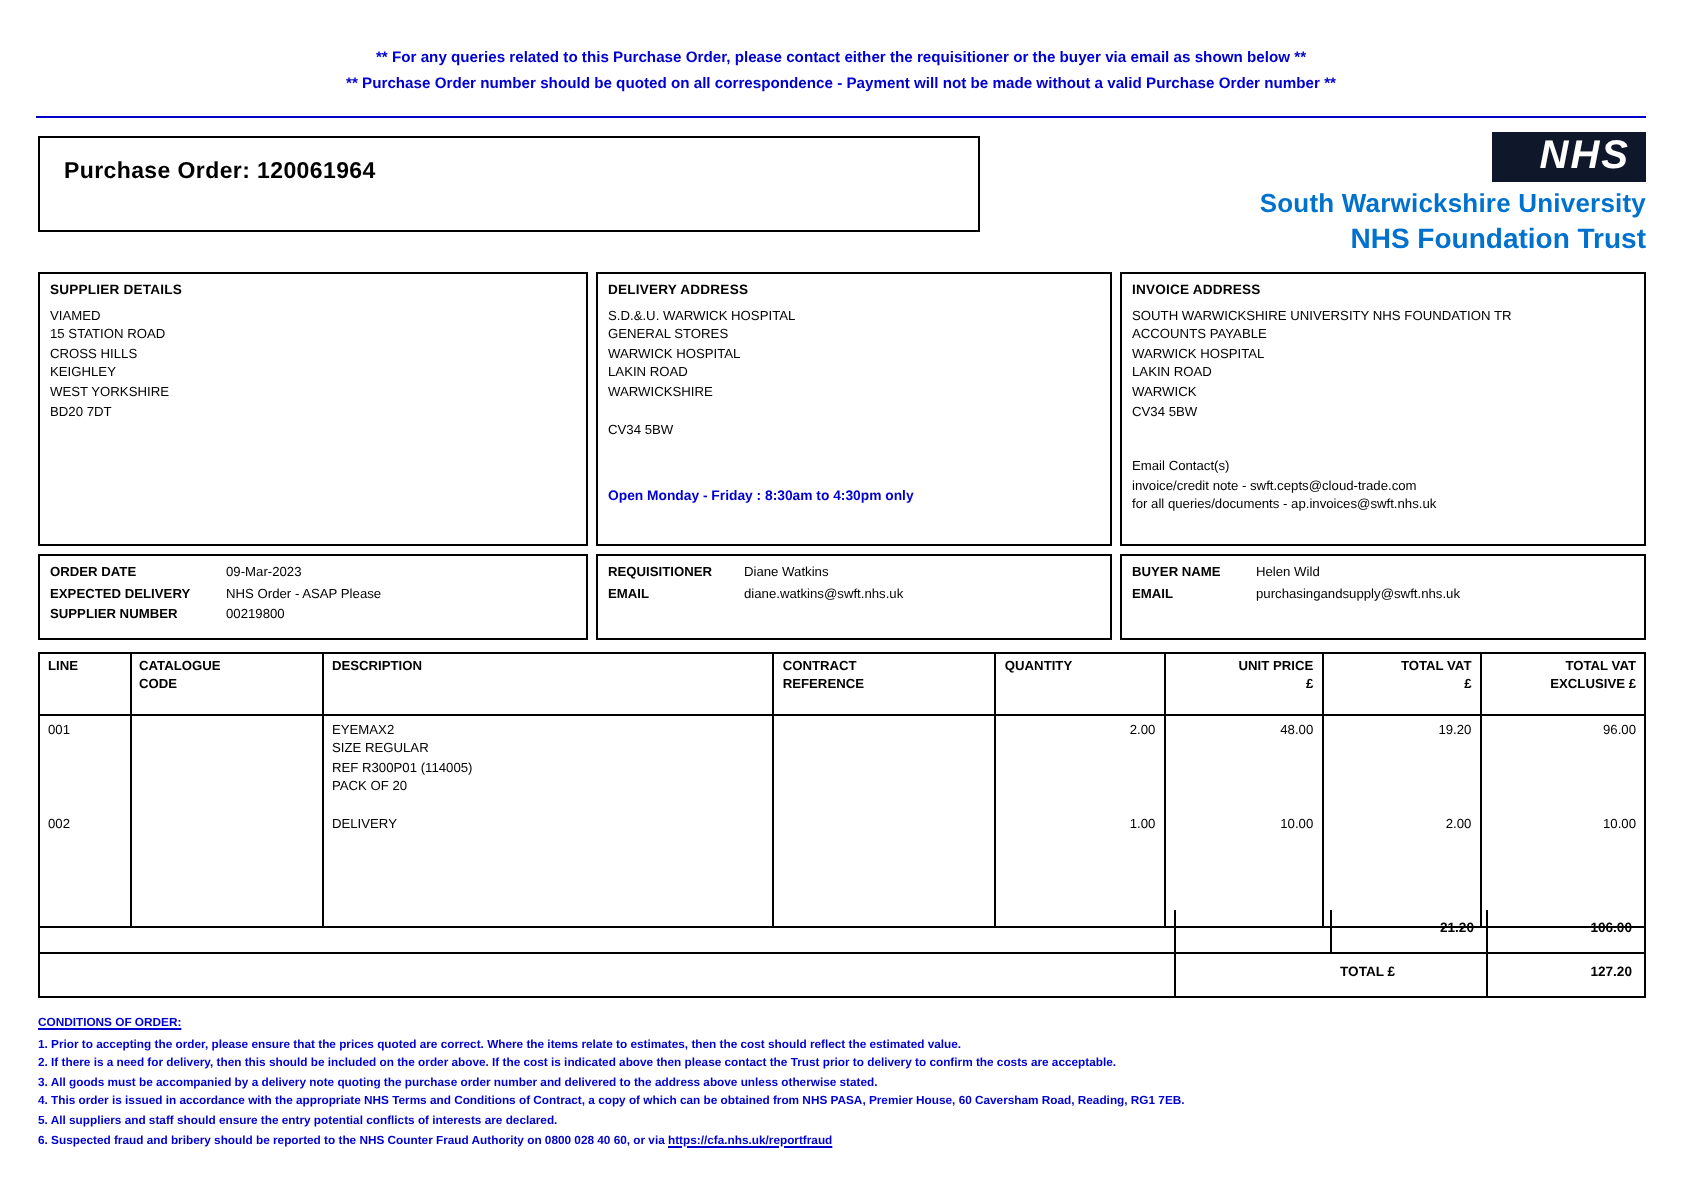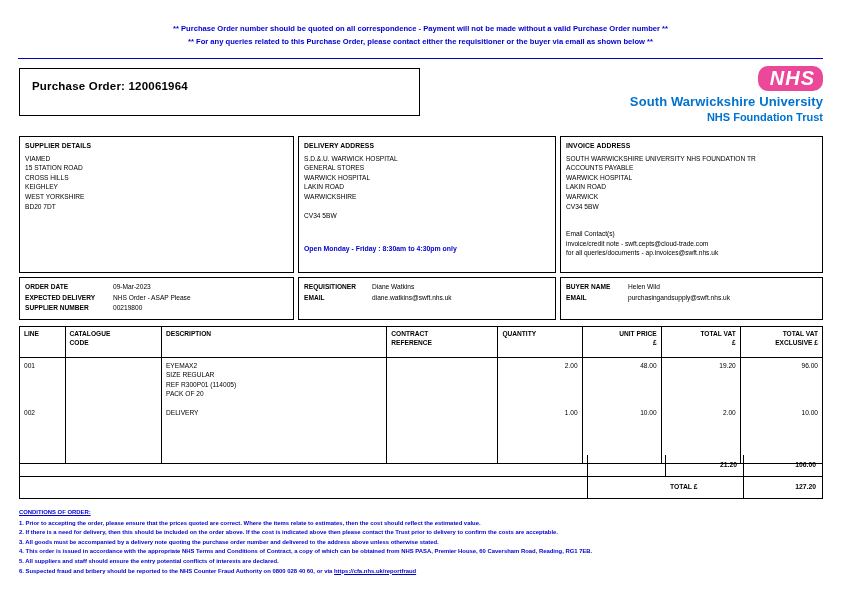--- a/index.html
+++ b/index.html
@@ -39,21 +39,21 @@
     width: 805px;
     height: 0;
     border-top: 1.2px solid #0000c8;
   }
   #rule-top { top: 58px; }
 
   
   .po-box {
     position: absolute;
     left: 19px; top: 68px;
-    width: 401px; height: 48px;
+    width: 471px; height: 48px;
     border: 1.3px solid #000;
     box-sizing: border-box;
     padding-left: 12px;
   }
   .po-text {
     position: absolute;
     left: 12px; top: 11px;
     font-size: 11.5px;
     font-weight: bold;
     letter-spacing: 0.2px;
@@ -61,41 +61,40 @@
 
   
   .nhs-block {
     position: absolute;
     right: 18px; top: 66px;
     width: 262px;
     text-align: right;
   }
   .nhs-logo {
     display: inline-block;
-    background: #ec4899;
+    background: #0f172a;
     color: #ffffff;
     font-family: "Liberation Sans", sans-serif;
     font-weight: bold;
     font-style: italic;
     font-size: 20px;
     letter-spacing: 1px;
-    padding: 2px 8px 3px 12px;
+    padding: 2px 8px 3px 24px;
     line-height: 20px;
-    border-radius: 10px;
   }
   .trust-name {
     color: #0072CE;
     font-size: 13px;
     font-weight: bold;
     margin-top: 3px;
     letter-spacing: 0.1px;
   }
   .trust-sub {
     color: #0072CE;
-    font-size: 11px;
+    font-size: 14px;
     font-weight: bold;
     margin-top: 2px;
   }
 
   
   .addr {
     position: absolute;
     top: 136px;
     height: 137px;
     border: 1px solid #000;
@@ -243,22 +242,22 @@
   .conditions .ln { white-space: nowrap; }
   .conditions a { color: #0000d0; }
   .ulink { text-decoration: underline; }
 </style>
 </head>
 <body>
 
 <div class="page">
 
   <div class="notices">
+    <div>** For any queries related to this Purchase Order, please contact either the requisitioner or the buyer via email as shown below **</div>
     <div>** Purchase Order number should be quoted on all correspondence - Payment will not be made without a valid Purchase Order number **</div>
-    <div>** For any queries related to this Purchase Order, please contact either the requisitioner or the buyer via email as shown below **</div>
   </div>
   <div class="rule" id="rule-top"></div>
 
   <div class="po-box">
     <div class="po-text">Purchase Order: 120061964</div>
   </div>
 
   <div class="nhs-block">
     <div class="nhs-logo">NHS</div>
     <div class="trust-name">South Warwickshire University</div>

